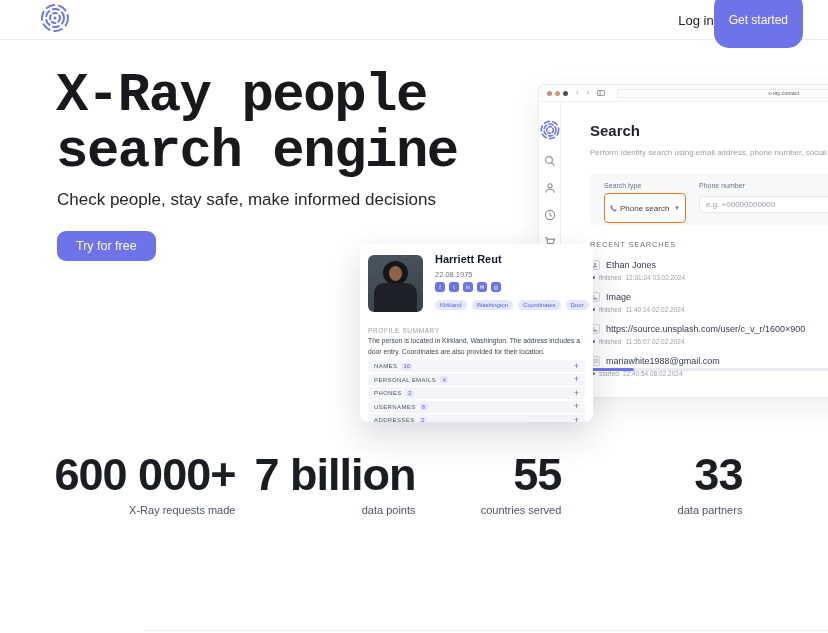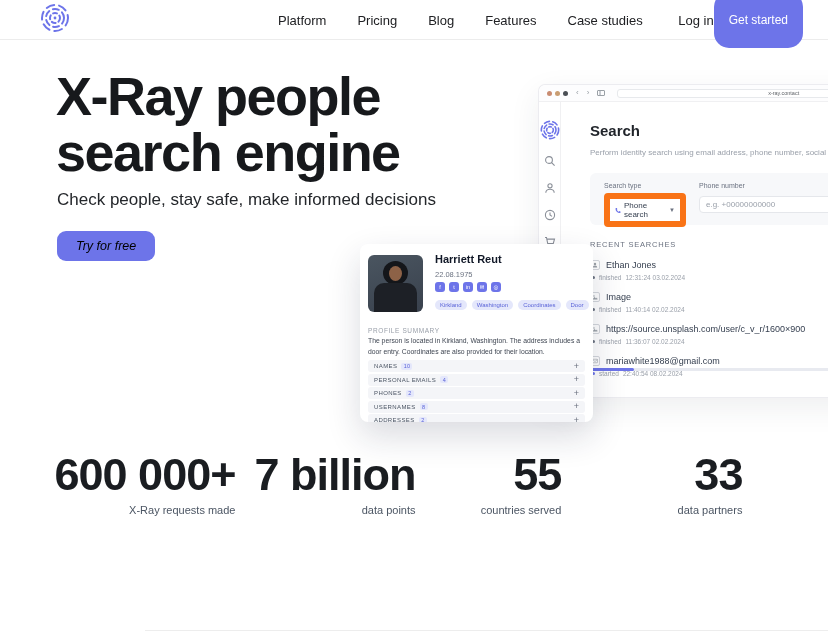--- a/index.html
+++ b/index.html
@@ -18,27 +18,27 @@
   .nav a { font-size:13px; color:#202124; text-decoration:none; cursor:pointer; white-space:nowrap; }
   .header-right { position:absolute; right:25px; top:0; height:40px; display:flex; align-items:center; }
   .header-right a { font-size:13px; color:#202124; text-decoration:none; cursor:pointer; }
   .btn-primary {
     background:#6d74e9; color:#fff; border:none; border-radius:15px;
     font-size:12px; padding:21px 15px; cursor:pointer; font-family:inherit;
   }
   
   .hero-title {
     position:absolute; left:56px; top:68px; font-size:54px; line-height:56px;
-    font-weight:600; letter-spacing:-1.5px; color:#17191c;
+    font-weight:600; letter-spacing:-1.5px; color:#17191c;font-family:Liberation Mono, monospace;
   }
   .hero-subtitle { position:absolute; left:57px; top:190px; font-size:17px; color:#24272b; }
   .hero-cta {
     position:absolute; left:57px; top:231px;
-    background:#6d74e9; color:#000000; border:none; border-radius:9px;
-    font-size:12.5px; padding:8px 19px; cursor:pointer; font-family:inherit;font-style:italic;
+    background:#6d74e9; color:#fef9c3; border:none; border-radius:9px;
+    font-size:12.5px; padding:8px 19px; cursor:pointer; font-family:inherit;
   }
   
   .browser {
     position:absolute; left:538px; top:84px; width:420px; height:314px;
     background:#fff; border:1px solid #ececf0; border-right:none;
     border-radius:7px 0 0 7px; box-shadow:0 10px 30px rgba(40,45,70,.08);
   }
   .chrome { height:17px; display:flex; align-items:center; padding:0 8px; border-bottom:1px solid #f0f0f2; background:#fdfdfe; border-radius:7px 0 0 0; }
   .dots { display:flex; gap:3px; }
   .dot { width:5px; height:5px; border-radius:50%; }
@@ -57,21 +57,21 @@
   .side-icon { margin-top:15px; width:12px; height:12px; }
   .bmain { flex:1; padding:20px 0 0 29px; position:relative; }
   .bmain h2 { font-size:15px; font-weight:700; color:#1f2329; }
   .bmain .desc { margin-top:9px; font-size:8px; color:#9aa0aa; }
   .search-card {
     margin-top:16px; width:368px; height:52px; background:#f7f8fa; border-radius:6px;
     display:flex; padding:9px 14px; gap:13px;
   }
   .field label { display:block; font-size:7px; color:#6b7280; margin-bottom:4px; }
   .select-box {
-    width:82px; height:30px; background:#fff; border:6px solid #f97316; border-radius:4px;
+    width:82px; height:30px; background:#fff; border:1px solid #f97316; border-radius:4px;
     display:flex; align-items:center; gap:3px; padding:11px 5px; font-size:8px; color:#374151;
   }
   .select-box .caret { font-size:6px; color:#6b7280; margin-left:auto; }
   .text-input {
     width:235px; height:17px; background:#fff; border:1px solid #e5e7eb; border-radius:4px;
     font-size:8px; padding:0 6px; color:#374151; font-family:inherit;
   }
   .text-input::placeholder { color:#9aa0aa; }
   .recent-h { margin-top:15px; font-size:7.5px; letter-spacing:0.8px; color:#6b7280; }
   .r-item { margin-top:11px; }
@@ -128,27 +128,20 @@
   <div class="logo">
     <svg width="30" height="30" viewBox="0 0 30 30">
       <g fill="none" stroke="#6d74e9" stroke-width="2" stroke-linecap="round">
         <circle cx="15" cy="15" r="5" stroke-dasharray="4 3"></circle>
         <circle cx="15" cy="15" r="9" stroke-dasharray="6 4"></circle>
         <circle cx="15" cy="15" r="13" stroke-dasharray="8 5"></circle>
         <circle cx="15" cy="15" r="1.4" fill="#6d74e9" stroke="none"></circle>
       </g>
     </svg>
   </div>
-  <nav class="nav">
-    <a>Platform</a>
-    <a>Pricing</a>
-    <a>Blog</a>
-    <a>Features</a>
-    <a>Case studies</a>
-  </nav>
   <div class="header-right">
     <a>Log in</a>
     <button class="btn-primary">Get started</button>
   </div>
 </div>
 
 <h1 class="hero-title">
   <span>X-Ray people</span><br>
   <span>search engine</span>
 </h1>

